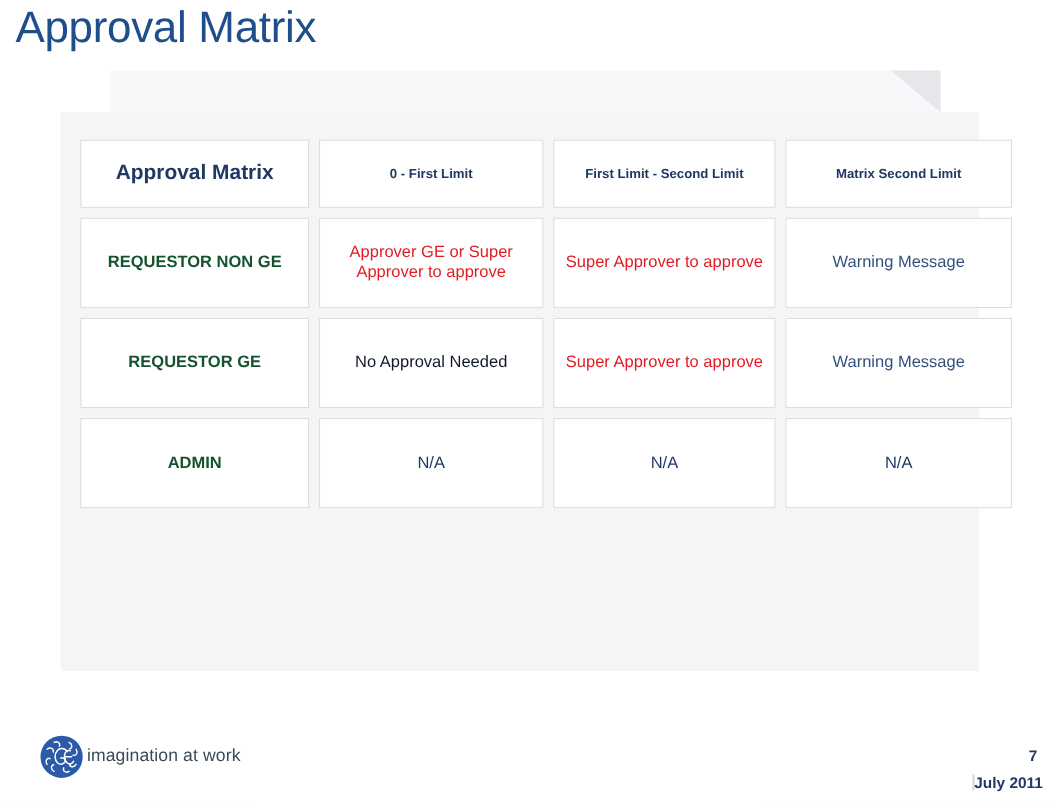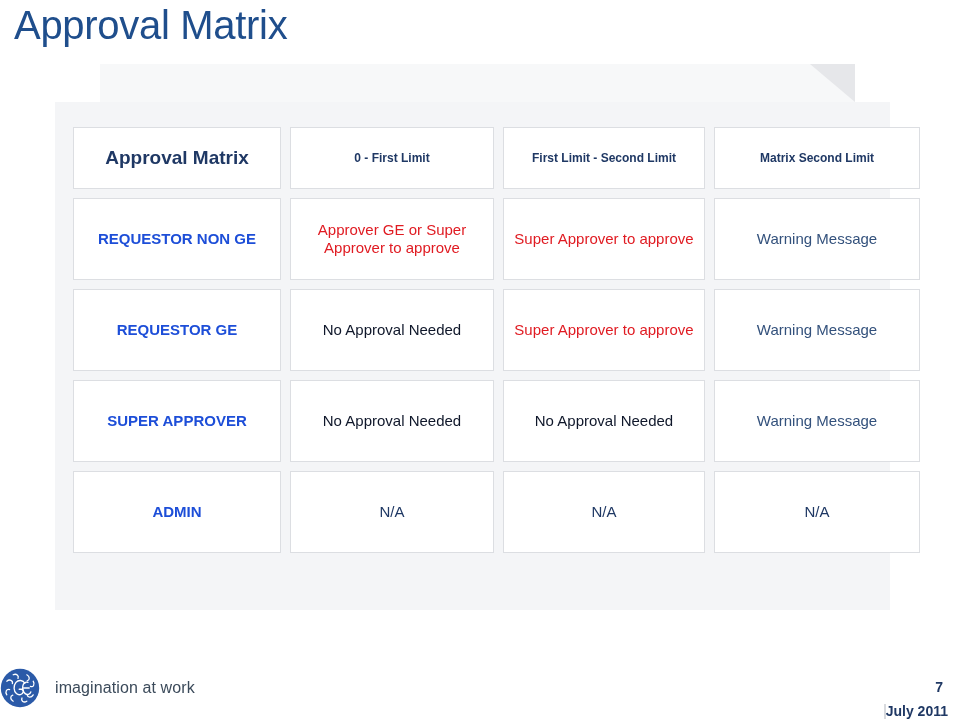--- a/index.html
+++ b/index.html
@@ -95,36 +95,36 @@
     font-weight: bold;
     color: #1f3864;
   }
 
   
   tr.data-row td { height: 82px; }
 
   .row-label {
     font-size: 15px;
     font-weight: bold;
-    color: #1d4ed8;
+    color: #14532d;
   }
 
   .cell-red    { font-size: 15px; color: #e01b22; }
   .cell-green  { font-size: 15px; color: #0f172a; }
   .cell-warn   { font-size: 15px; color: #33517c; }
   .cell-na     { font-size: 15px; color: #1f3864; }
 
   
   #footer-logo {
     position: absolute;
-    left: 0;
+    left: 36px;
     top: 668px;
     display: flex;
     align-items: center;
-    gap: 15px;
+    gap: 3px;
   }
   #ge-mark { display: block; }
   #ge-tagline {
     font-size: 16px;
     color: #3b4a5a;
     letter-spacing: 0.1px;
     white-space: nowrap;
   }
 
   #page-number {
@@ -181,26 +181,20 @@
       <tr class="data-row">
         <td class="row-label">REQUESTOR NON GE</td>
         <td class="cell-red">Approver GE or Super Approver to approve</td>
         <td class="cell-red">Super Approver to approve</td>
         <td class="cell-warn">Warning Message</td>
       </tr>
       <tr class="data-row">
         <td class="row-label">REQUESTOR GE</td>
         <td class="cell-green">No Approval Needed</td>
         <td class="cell-red">Super Approver to approve</td>
-        <td class="cell-warn">Warning Message</td>
-      </tr>
-      <tr class="data-row">
-        <td class="row-label">SUPER APPROVER</td>
-        <td class="cell-green">No Approval Needed</td>
-        <td class="cell-green">No Approval Needed</td>
         <td class="cell-warn">Warning Message</td>
       </tr>
       <tr class="data-row">
         <td class="row-label">ADMIN</td>
         <td class="cell-na">N/A</td>
         <td class="cell-na">N/A</td>
         <td class="cell-na">N/A</td>
       </tr>
     </tbody>
 </table>

